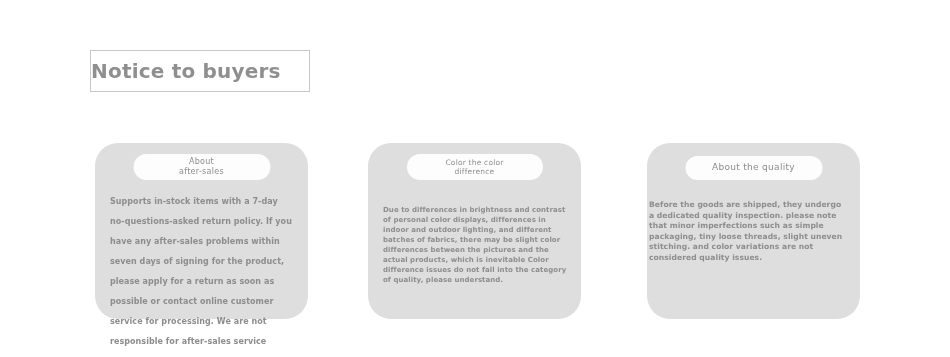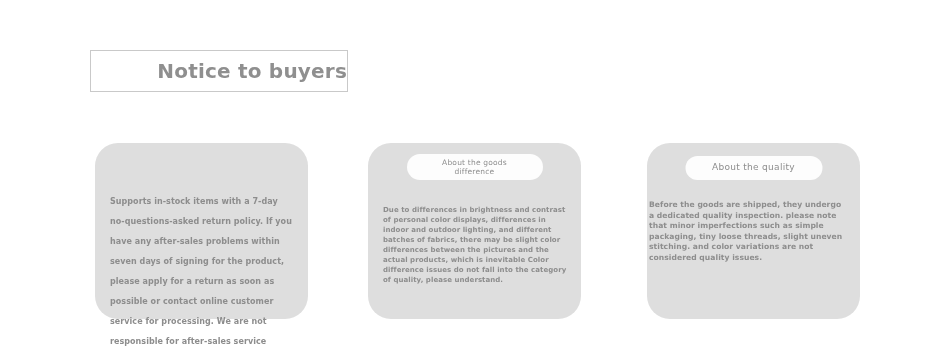--- a/index.html
+++ b/index.html
@@ -13,28 +13,28 @@
     font-family: "DejaVu Sans", "Liberation Sans", sans-serif;
     overflow: hidden;
     position: relative;
   }
 
   
   .title-box {
     position: absolute;
     left: 90px;
     top: 50px;
-    width: 258px;
+    width: 220px;
     height: 42px;
     box-sizing: border-box;
     border: 1px solid #c9c9c9;
     background: #ffffff;
     display: flex;
     align-items: center;
-    justify-content: flex-end;
+    justify-content: flex-start;
   }
   .title-text {
     font-size: 20px;
     font-weight: bold;
     color: #8f8f8f;
     letter-spacing: 0.2px;
     white-space: nowrap;
   }
 
   
@@ -134,36 +134,40 @@
 </head>
 <body>
 
 <div class="title-box">
   <span class="title-text">Notice to buyers</span>
 </div>
 
 <div class="cards">
 
   <div class="card card-1">
+    <div class="pill">
+      <span class="pill-text">About
+after-sales</span>
+    </div>
     <div class="card-body">Supports in-stock items with a 7-day
 no-questions-asked return policy. If you
 have any after-sales problems within
 seven days of signing for the product,
 please apply for a return as soon as
 possible or contact online customer
 service for processing. We are not
 responsible for after-sales service abroad
 and beyond seven days after receipt.
 Customized orders are not eligible for our
 7-day no-questions-asked return policy.</div>
   </div>
 
   <div class="card card-2">
     <div class="pill">
-      <span class="pill-text">About the goods
+      <span class="pill-text">Color the color
 difference</span>
     </div>
     <div class="card-body">Due to differences in brightness and contrast
 of personal color displays, differences in
 indoor and outdoor lighting, and different
 batches of fabrics, there may be slight color
 differences between the pictures and the
 actual products, which is inevitable Color
 difference issues do not fall into the category
 of quality, please understand.</div>

